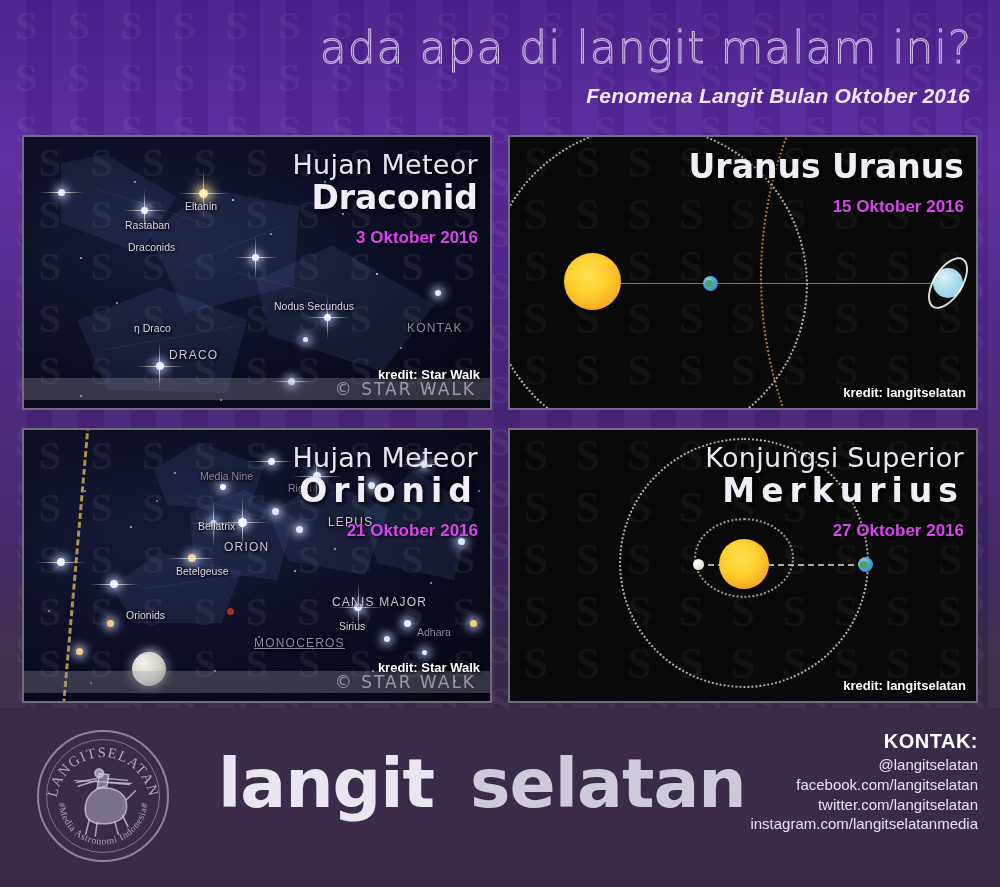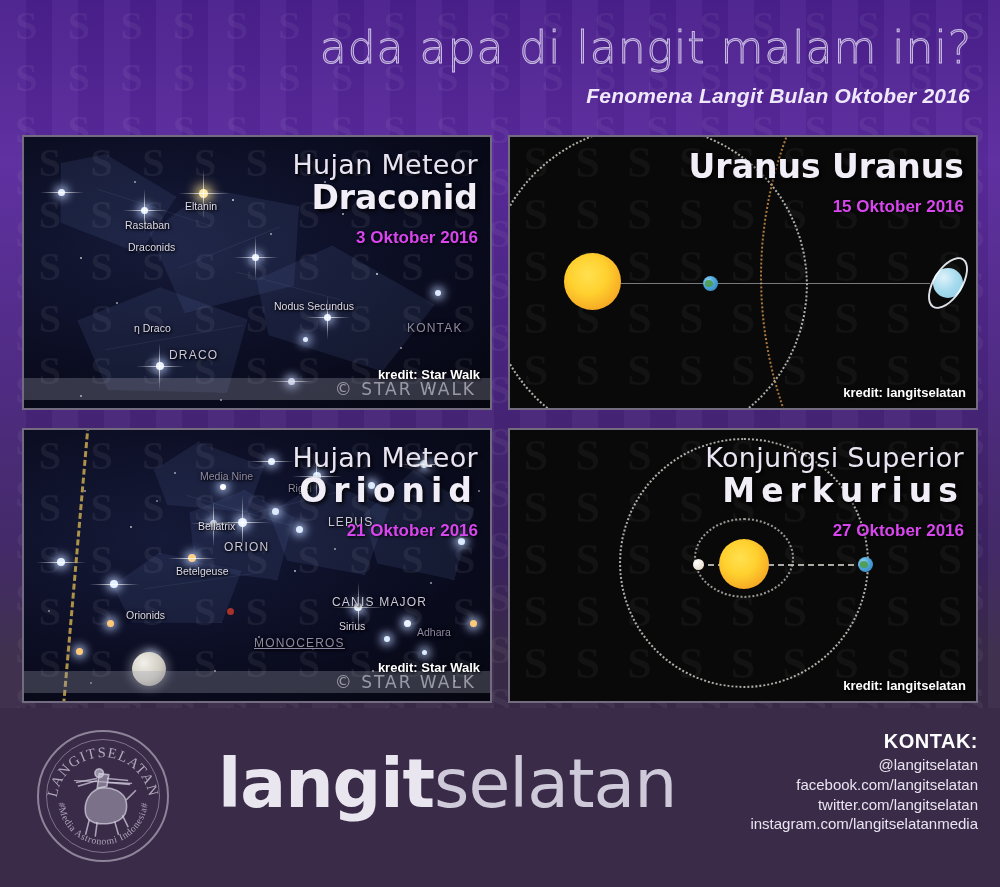--- a/index.html
+++ b/index.html
@@ -235,21 +235,21 @@
     position: absolute; left: 7px; top: 7px; right: 7px; bottom: 7px;
     border-radius: 50%; border: 1px solid rgba(210,205,220,0.45);
   }
   #logo-seal svg { position: absolute; inset: 0; }
   #wordmark {
     position: absolute; left: 218px; top: 42px;
     font-size: 68px; line-height: 1; white-space: nowrap;
     font-family: "DejaVu Sans", sans-serif;
   }
   #wordmark .bold { font-weight: bold; color: #e9e6ef; letter-spacing: -1px; }
-  #wordmark .light { font-weight: 400; color: #cfcad9; letter-spacing: -1px; }
+  #wordmark .light { font-weight: 700; color: #cfcad9; letter-spacing: -1px; margin-left: 36px; }
 
   #contact { position: absolute; right: 22px; top: 22px; text-align: right; }
   #contact .k {
     font-size: 20px; font-weight: bold; color: #ffffff; letter-spacing: 0.5px;
     margin-bottom: 2px;
   }
   #contact .c {
     font-size: 15px; color: #e8e4f0; line-height: 1.32; white-space: nowrap;
   }
 </style>

